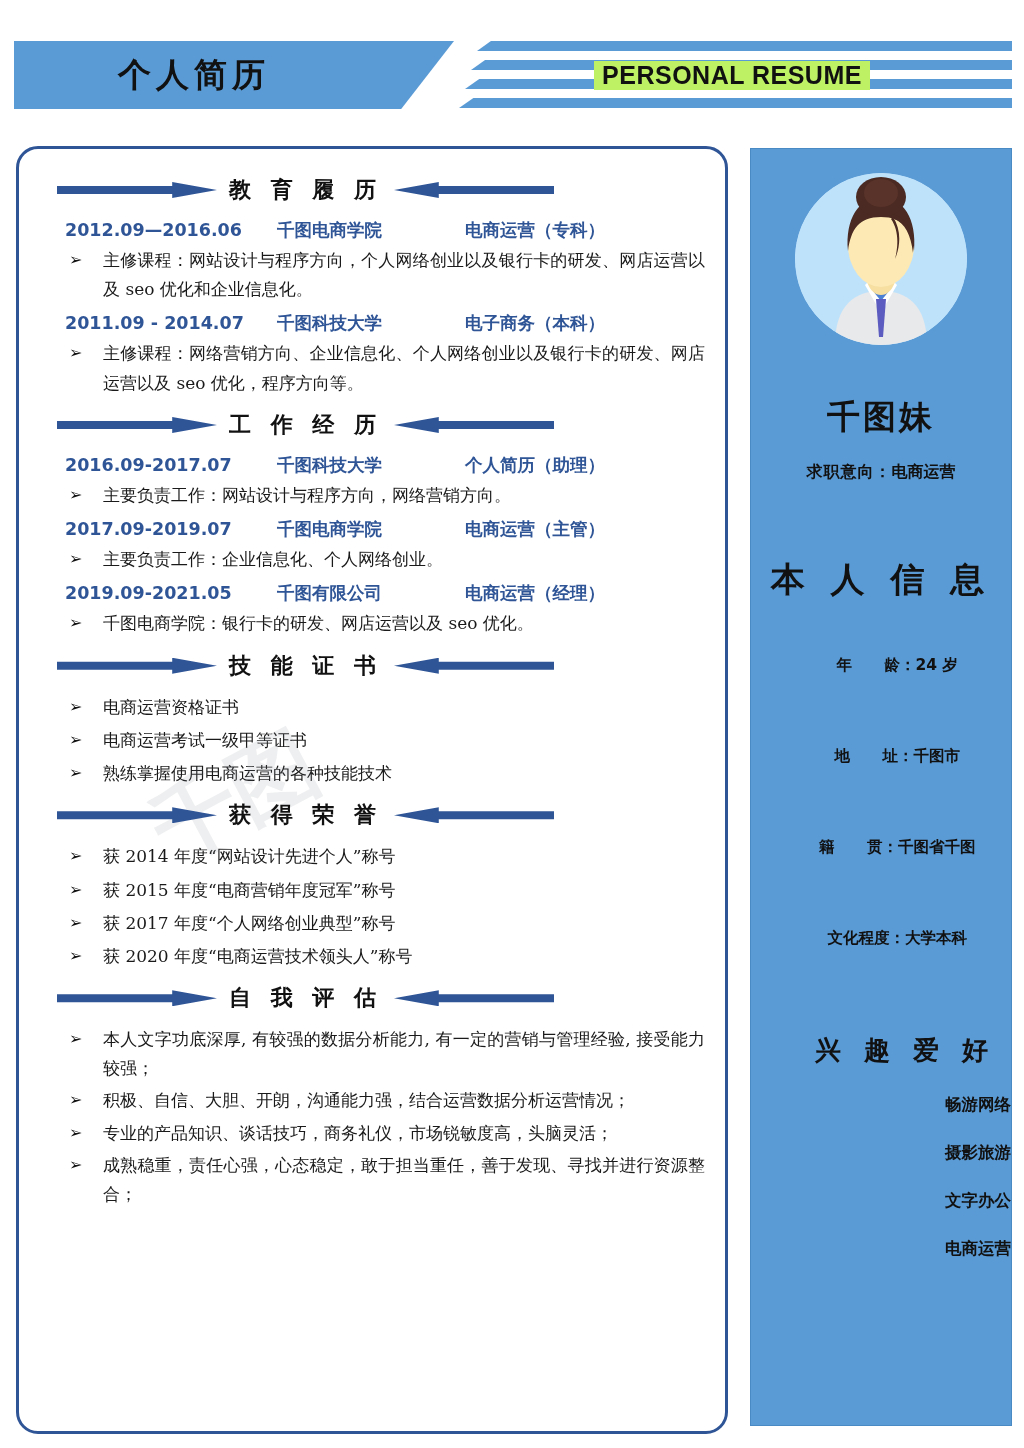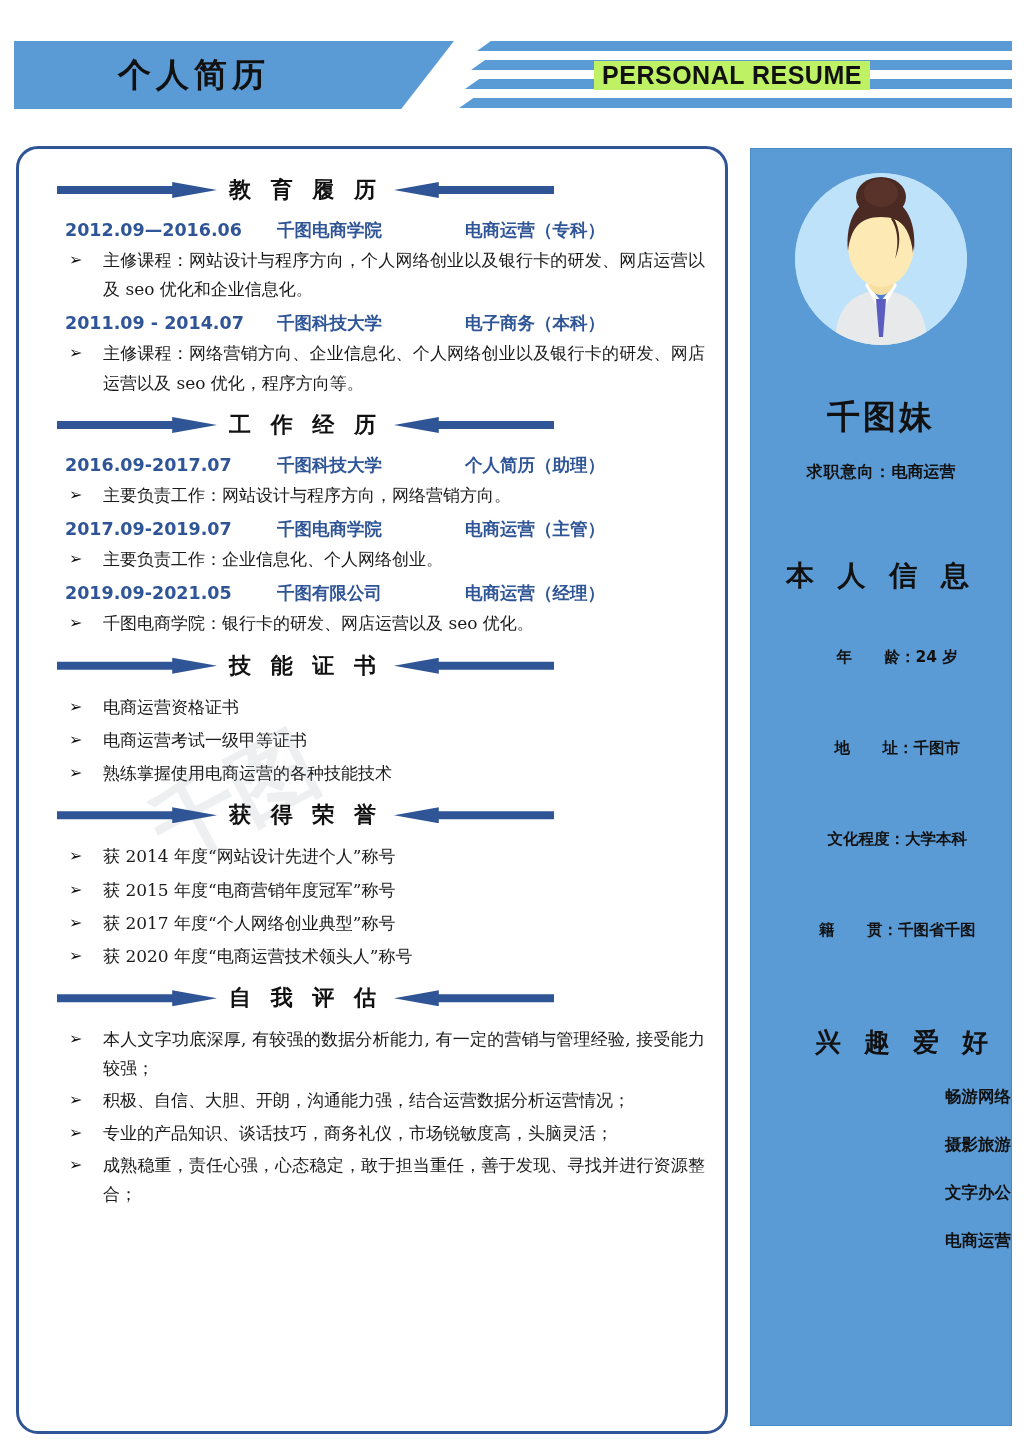--- a/index.html
+++ b/index.html
@@ -115,21 +115,21 @@
     font-size: 33px; font-weight: bold; color: #111;
     letter-spacing: 3px; margin-top: 50px;
     font-family: "DejaVu Sans", "Liberation Sans", sans-serif;
   }
   .intent {
     font-size: 16px; font-weight: bold; color: #111; margin-top: 22px;
     font-family: "DejaVu Sans", "Liberation Sans", sans-serif;
   }
   .intent .lab { letter-spacing: 1px; }
   .side-head {
-    font-size: 28px; font-weight: bold; color: #111;
+    font-size: 34px; font-weight: bold; color: #111;
     letter-spacing: 7px; margin-top: 74px;
     font-family: "DejaVu Sans", "Liberation Sans", sans-serif;
   }
   .info-row {
     font-size: 15.5px; font-weight: bold; color: #111; margin-top: 34px;
     font-family: "DejaVu Sans", "Liberation Sans", sans-serif;
     white-space: pre;
   }
   .hobby-head {
     font-size: 26px; font-weight: bold; color: #111;
@@ -323,24 +323,24 @@
 
     <div class="side-head">本 人 信 息</div>
 
     <div class="info-row">
       <span>年      龄：</span><span>24 岁</span>
     </div>
     <div class="info-row">
       <span>地      址：</span><span>千图市</span>
     </div>
     <div class="info-row">
+      <span>籍      贯：</span><span>千图省千图</span>
+    </div>
+    <div class="info-row">
       <span>文化程度：</span><span>大学本科</span>
-    </div>
-    <div class="info-row">
-      <span>籍      贯：</span><span>千图省千图</span>
     </div>
 
     <div class="hobby-head">兴 趣 爱 好</div>
     <div class="hobby-item">畅游网络</div>
     <div class="hobby-item">摄影旅游</div>
     <div class="hobby-item">文字办公</div>
     <div class="hobby-item">电商运营</div>
   </div>
 
 </div>

